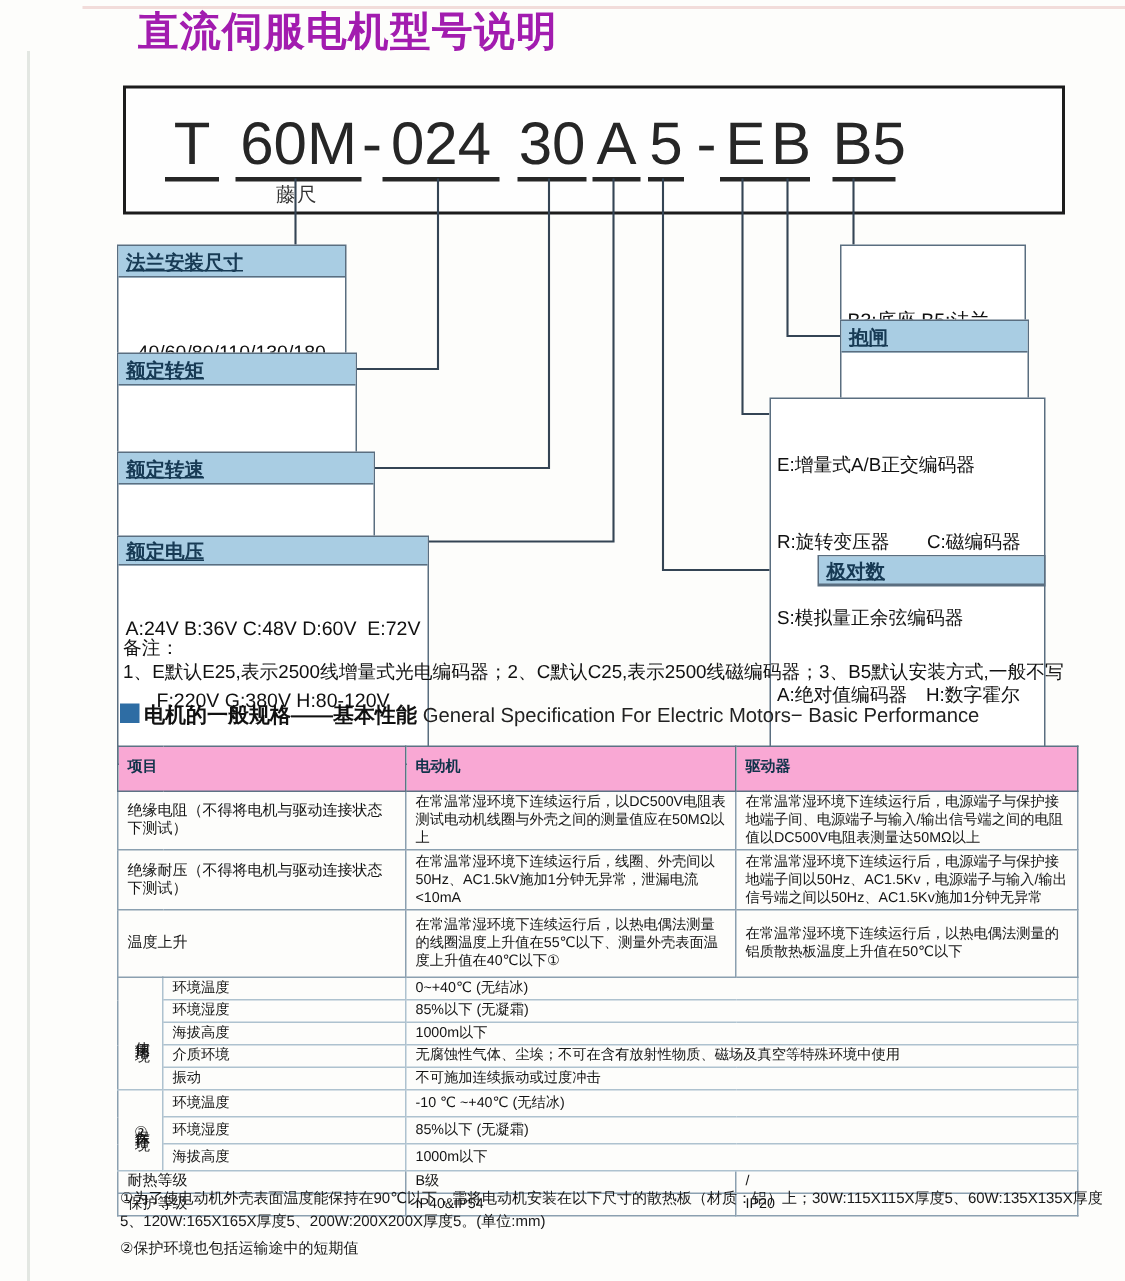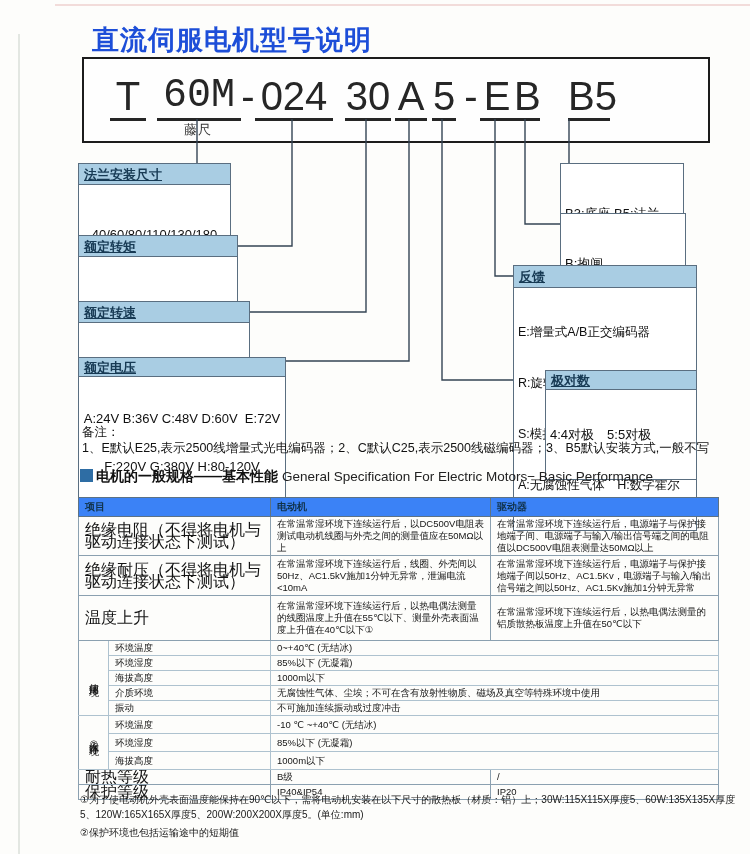--- a/index.html
+++ b/index.html
@@ -4,21 +4,21 @@
 <style>
   html,body{margin:0;padding:0;background:#fff;}
   *{box-sizing:border-box;}
   body{font-family:"Liberation Sans","DejaVu Sans",sans-serif;color:#1c1c1c;}
   #page{position:relative;width:750px;height:854px;background:#fdfdfb;overflow:hidden;}
 
   
   .edge-left{position:absolute;left:18px;top:34px;width:2px;height:820px;background:#e3e7e2;}
   .edge-top{position:absolute;left:55px;top:4px;width:695px;height:2px;background:#f2dcda;}
 
-  .title{position:absolute;left:92px;top:22px;font-size:27px;font-weight:bold;color:#1d4ed8;letter-spacing:1px;}
+  .title{position:absolute;left:92px;top:3px;font-size:27px;font-weight:bold;color:#a21caf;letter-spacing:1px;}
 
   
   .model-box{position:absolute;left:82px;top:57px;width:628px;height:86px;border:2.5px solid #1c1c1c;background:#fefefe;z-index:2;}
   .seg{position:absolute;top:14px;height:48px;font-size:40px;color:#262626;text-align:center;line-height:46px;}
   .seg.u{border-bottom:3px solid #262626;}
   .brand{position:absolute;left:100px;top:62px;font-size:13px;color:#333;letter-spacing:1px;}
 
   
   svg.connectors{position:absolute;left:0;top:0;z-index:4;pointer-events:none;}
 
@@ -33,23 +33,23 @@
 
   
   .section-head{position:absolute;left:80px;top:468px;width:665px;font-size:14px;z-index:6;}
   .section-head .sq{display:inline-block;width:13px;height:13px;background:#2e6da4;margin-right:3px;vertical-align:-1px;}
   .section-head .zh{font-weight:bold;color:#111;}
   .section-head .en{color:#222;font-size:13.5px;}
 
   
   .spec{position:absolute;left:78px;top:497px;width:640px;border-collapse:collapse;table-layout:fixed;font-size:9.5px;line-height:12px;color:#141414;z-index:6;}
   .spec td,.spec th{border:1px solid #8ba0b0;padding:1px 6px;vertical-align:middle;text-align:left;font-weight:normal;overflow:hidden;}
-  .spec tr.hdr th{background:#3b82f6;color:#10324a;font-weight:bold;font-size:10px;border:1.2px solid #5d7284;height:19px;}
+  .spec tr.hdr th{background:#f9a8d4;color:#10324a;font-weight:bold;font-size:10px;border:1.2px solid #5d7284;height:30px;font-family:Liberation Mono, monospace;}
   .spec td.major{border-top:1.2px solid #5d7284;}
-  .spec td.itemcell{font-size:16px;}
+  .spec td.itemcell{font-size:10px;}
   .spec td.vert{writing-mode:vertical-lr;text-orientation:upright;text-align:center;padding:1px 0;font-size:10px;letter-spacing:1px;}
   .spec tr.sub td{border-color:#aec2cf;}
   .r1 td{height:38px;} .r2 td{height:40px;} .r3 td{height:45px;}
   .sub td{height:14px;} .sub-tall td{height:18px;}
   .lastrows td{height:15px;border-top:1.2px solid #5d7284;}
 
   
   .footnotes{position:absolute;left:80px;top:792px;width:665px;font-size:10px;line-height:15px;color:#181818;z-index:6;}
   .footnotes .fn2{margin-top:3px;}
 </style>
@@ -57,30 +57,30 @@
 <body>
 
 <div id="page">
   <div class="edge-left"></div>
   <div class="edge-top"></div>
 
   <div class="title">直流伺服电机型号说明</div>
 
   <div class="model-box">
     <div class="seg u" style="left:26px;width:36px;">T</div>
-    <div class="seg u" style="left:73px;width:84px;font-family:Liberation Mono, monospace;">60M</div>
+    <div class="seg u" style="left:73px;width:84px;">60M</div>
     <div class="seg" style="left:157px;width:14px;">-</div>
     <div class="seg u" style="left:171px;width:78px;">024</div>
     <div class="seg u" style="left:261px;width:46px;">30</div>
     <div class="seg u" style="left:311px;width:32px;">A</div>
     <div class="seg u" style="left:348px;width:24px;">5</div>
     <div class="seg" style="left:380px;width:14px;">-</div>
     <div class="seg u" style="left:396px;width:34px;">E</div>
     <div class="seg u" style="left:430px;width:26px;">B</div>
-    <div class="seg u" style="left:484px;width:42px;">B5</div>
+    <div class="seg u" style="left:471px;width:42px;">B5</div>
     <div class="brand">藤尺</div>
   </div>
 
   <svg class="connectors" width="750" height="430">
     <g fill="none" stroke="#344454" stroke-width="1.4">
       <polyline points="197,119 197,164"></polyline>
       <polyline points="292,119 292,246 238,246"></polyline>
       <polyline points="366,119 366,312 250,312"></polyline>
       <polyline points="409,119 409,361 286,361"></polyline>
       <polyline points="442,119 442,380 545,380"></polyline>
@@ -121,40 +121,37 @@
     </div>
   </div>
 
   <div class="callout" style="left:560px;top:163px;width:124px;">
     <div class="bd">
       <div>B3:底座 B5:法兰</div>
     </div>
   </div>
 
   <div class="callout" style="left:560px;top:213px;width:126px;">
+    <div class="hd">抱闸</div>
     <div class="bd">
       <div>B:抱闸</div>
     </div>
   </div>
 
   <div class="callout" style="left:513px;top:265px;width:184px;">
-    <div class="hd" style="line-height:20px;">反馈</div>
     <div class="bd" style="line-height:17px;font-size:12.5px;">
       <div>E:增量式A/B正交编码器</div>
       <div>R:旋转变压器　　C:磁编码器</div>
       <div>S:模拟量正余弦编码器</div>
-      <div>A:无腐蚀性气体　H:数字霍尔</div>
+      <div>A:绝对值编码器　H:数字霍尔</div>
     </div>
   </div>
 
   <div class="callout" style="left:545px;top:370px;width:152px;">
     <div class="hd" style="line-height:17px;">极对数</div>
-    <div class="bd" style="line-height:17px;">
-      <div>4:4对极　5:5对极</div>
-    </div>
   </div>
 
   <div class="notes">
     <div>备注：</div>
     <div>1、E默认E25,表示2500线增量式光电编码器；2、C默认C25,表示2500线磁编码器；3、B5默认安装方式,一般不写</div>
   </div>
 
   <div class="section-head">
     <span class="sq"></span><span class="zh">电机的一般规格——基本性能</span>
     <span class="en">General Specification For Electric Motors− Basic Performance</span>

